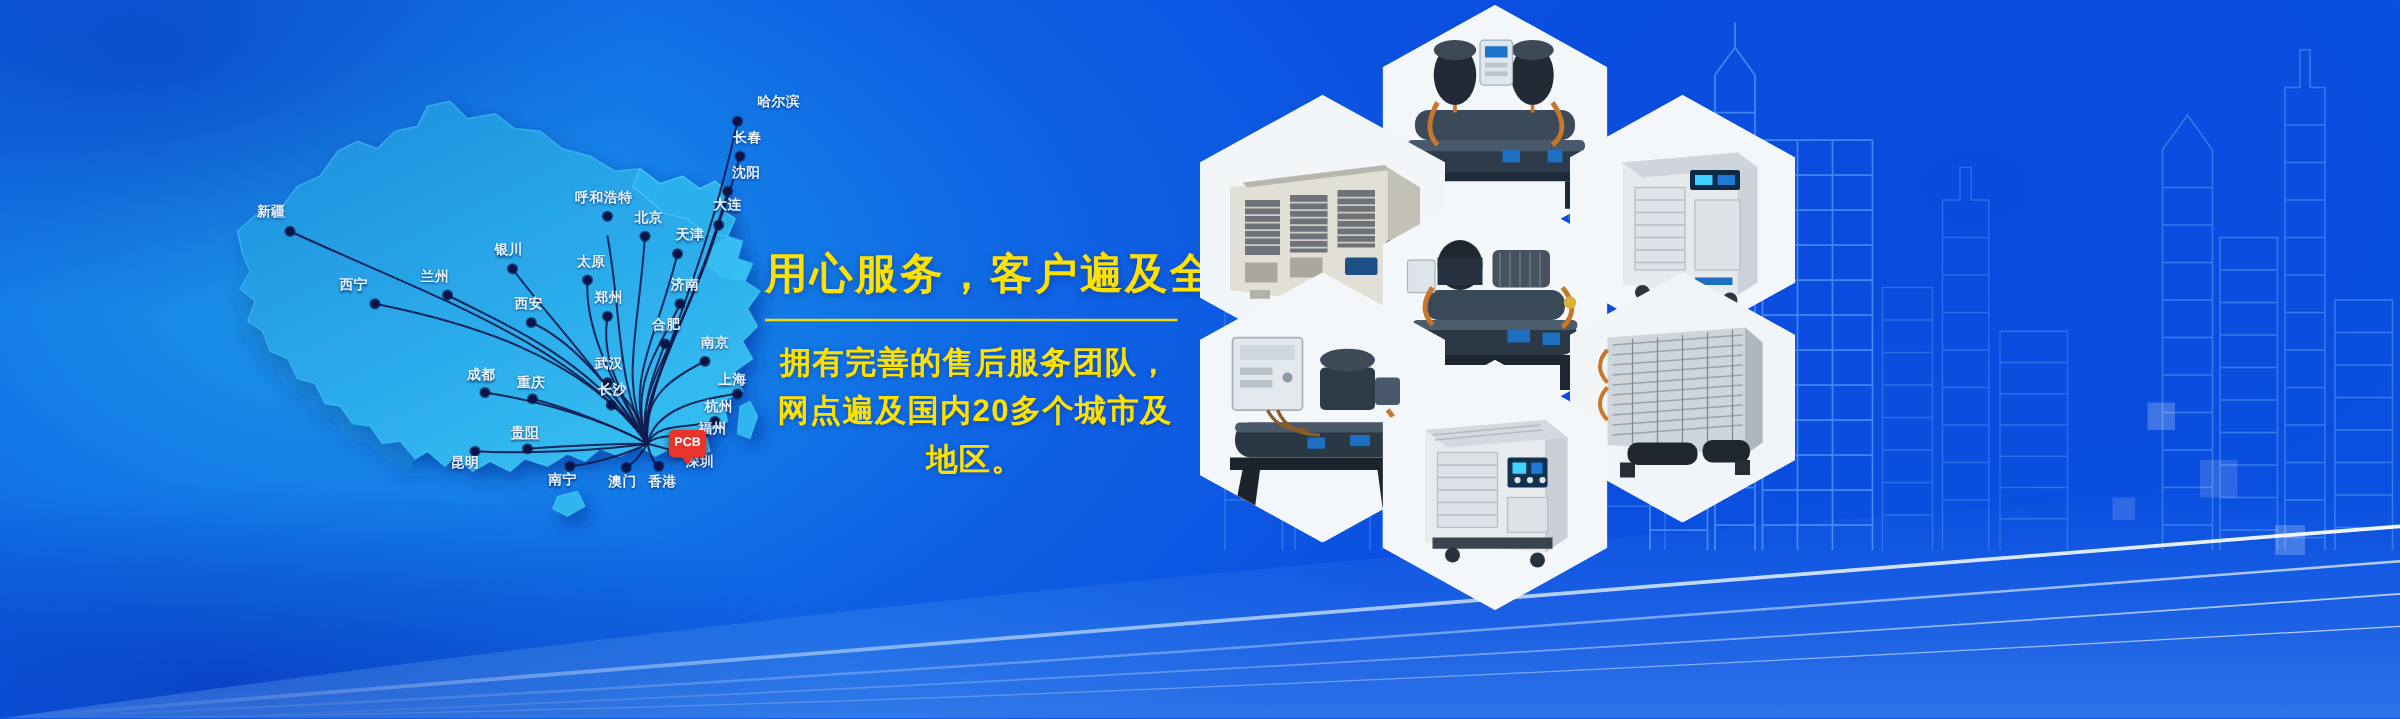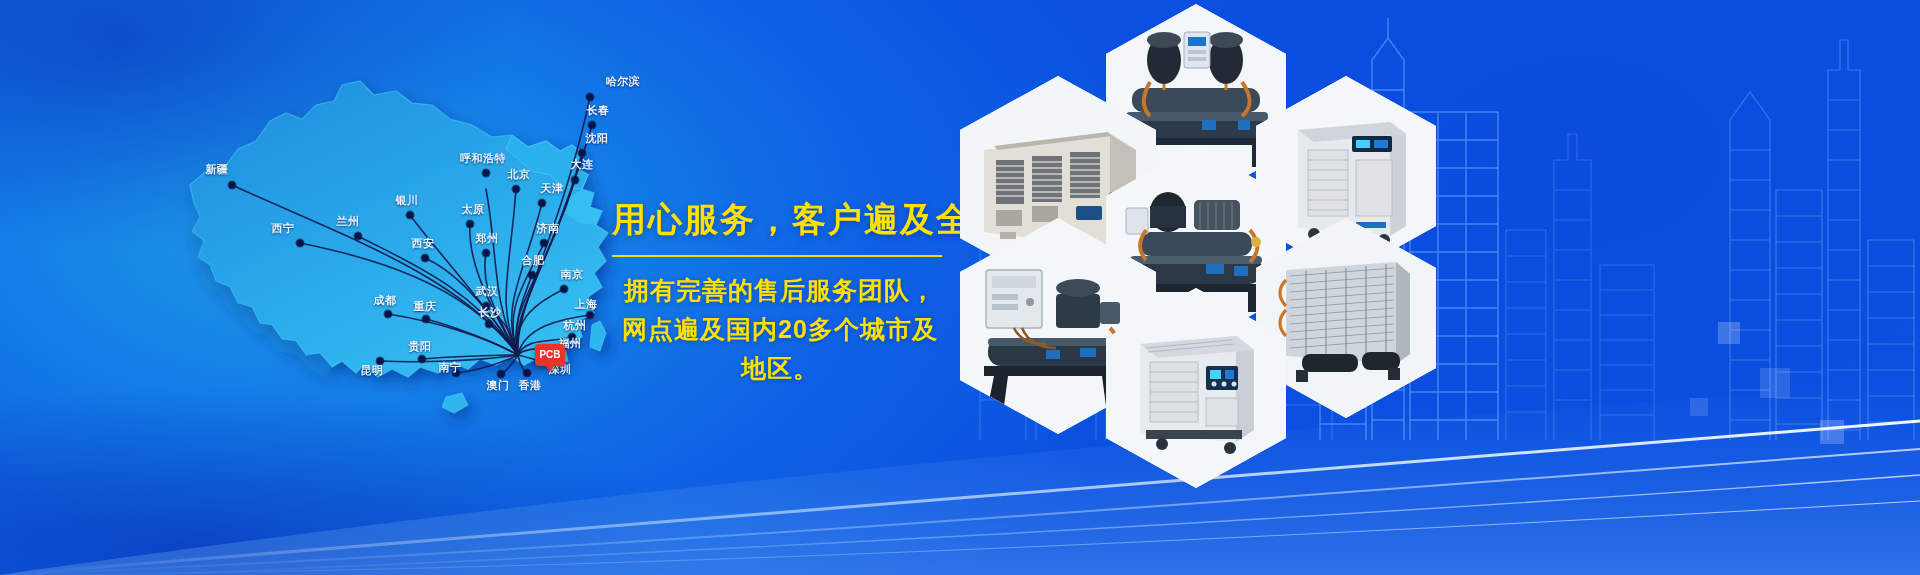--- a/index.html
+++ b/index.html
@@ -275,25 +275,25 @@
         <div class="city-label" style="left: 466px; top: 279px;">上海</div>
         <div class="city-dot" style="left: 369px; top: 299px;"></div>
         <div class="city-label" style="left: 370px; top: 287px;">长沙</div>
         <div class="city-dot" style="left: 452px; top: 312px;"></div>
         <div class="city-label" style="left: 455px; top: 300px;">杭州</div>
         <div class="city-dot" style="left: 306px; top: 294px;"></div>
         <div class="city-label" style="left: 305px; top: 281px;">重庆</div>
         <div class="city-dot" style="left: 268px; top: 289px;"></div>
         <div class="city-label" style="left: 265px; top: 275px;">成都</div>
         <div class="city-dot" style="left: 302px; top: 334px;"></div>
-        <div class="city-label" style="left: 300px; top: 321px;">贵阳</div>
+        <div class="city-label" style="left: 300px; top: 321px; text-decoration: underline;">贵阳</div>
         <div class="city-dot" style="left: 260px; top: 336px;"></div>
         <div class="city-label" style="left: 252px; top: 345px;">昆明</div>
         <div class="city-dot" style="left: 336px; top: 348px;"></div>
-        <div class="city-label" style="left: 330px; top: 342px;">南宁</div>
+        <div class="city-label" style="left: 330px; top: 359px;">南宁</div>
         <div class="city-dot" style="left: 381px; top: 349px;"></div>
         <div class="city-label" style="left: 378px; top: 360px;">澳门</div>
         <div class="city-dot" style="left: 407px; top: 348px;"></div>
         <div class="city-label" style="left: 410px; top: 360px;">香港</div>
         <div class="city-dot" style="left: 419px; top: 336px;"></div>
         <div class="city-label" style="left: 440px; top: 344px;">深圳</div>
         <div class="city-dot" style="left: 442px; top: 322px;"></div>
         <div class="city-label" style="left: 450px; top: 318px;">福州</div>
       </div>
 

